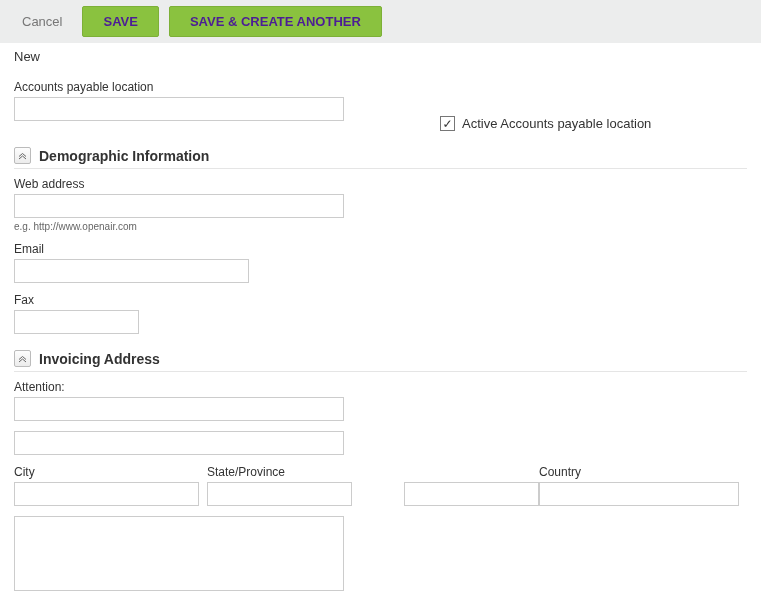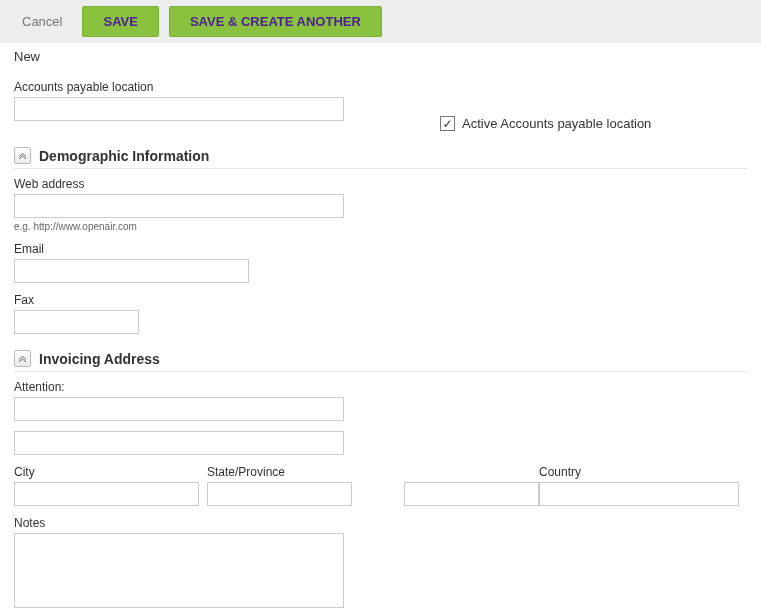--- a/index.html
+++ b/index.html
@@ -224,17 +224,16 @@
     <div class="col">
       <input type="text" class="input-135" value="" style="">
     </div>
     <div class="col ml-12">
       <label class="field-label">Country</label>
       <input type="text" class="input-200" value="" style="">
     </div>
   </div>
 
   <div class="col field-group">
-    <label class="field-label">Notes</label>
     <textarea style="width: 330px; height: 75px; overflow-y: scroll;"></textarea>
   </div>
 
 </div>
 
 </body></html>

